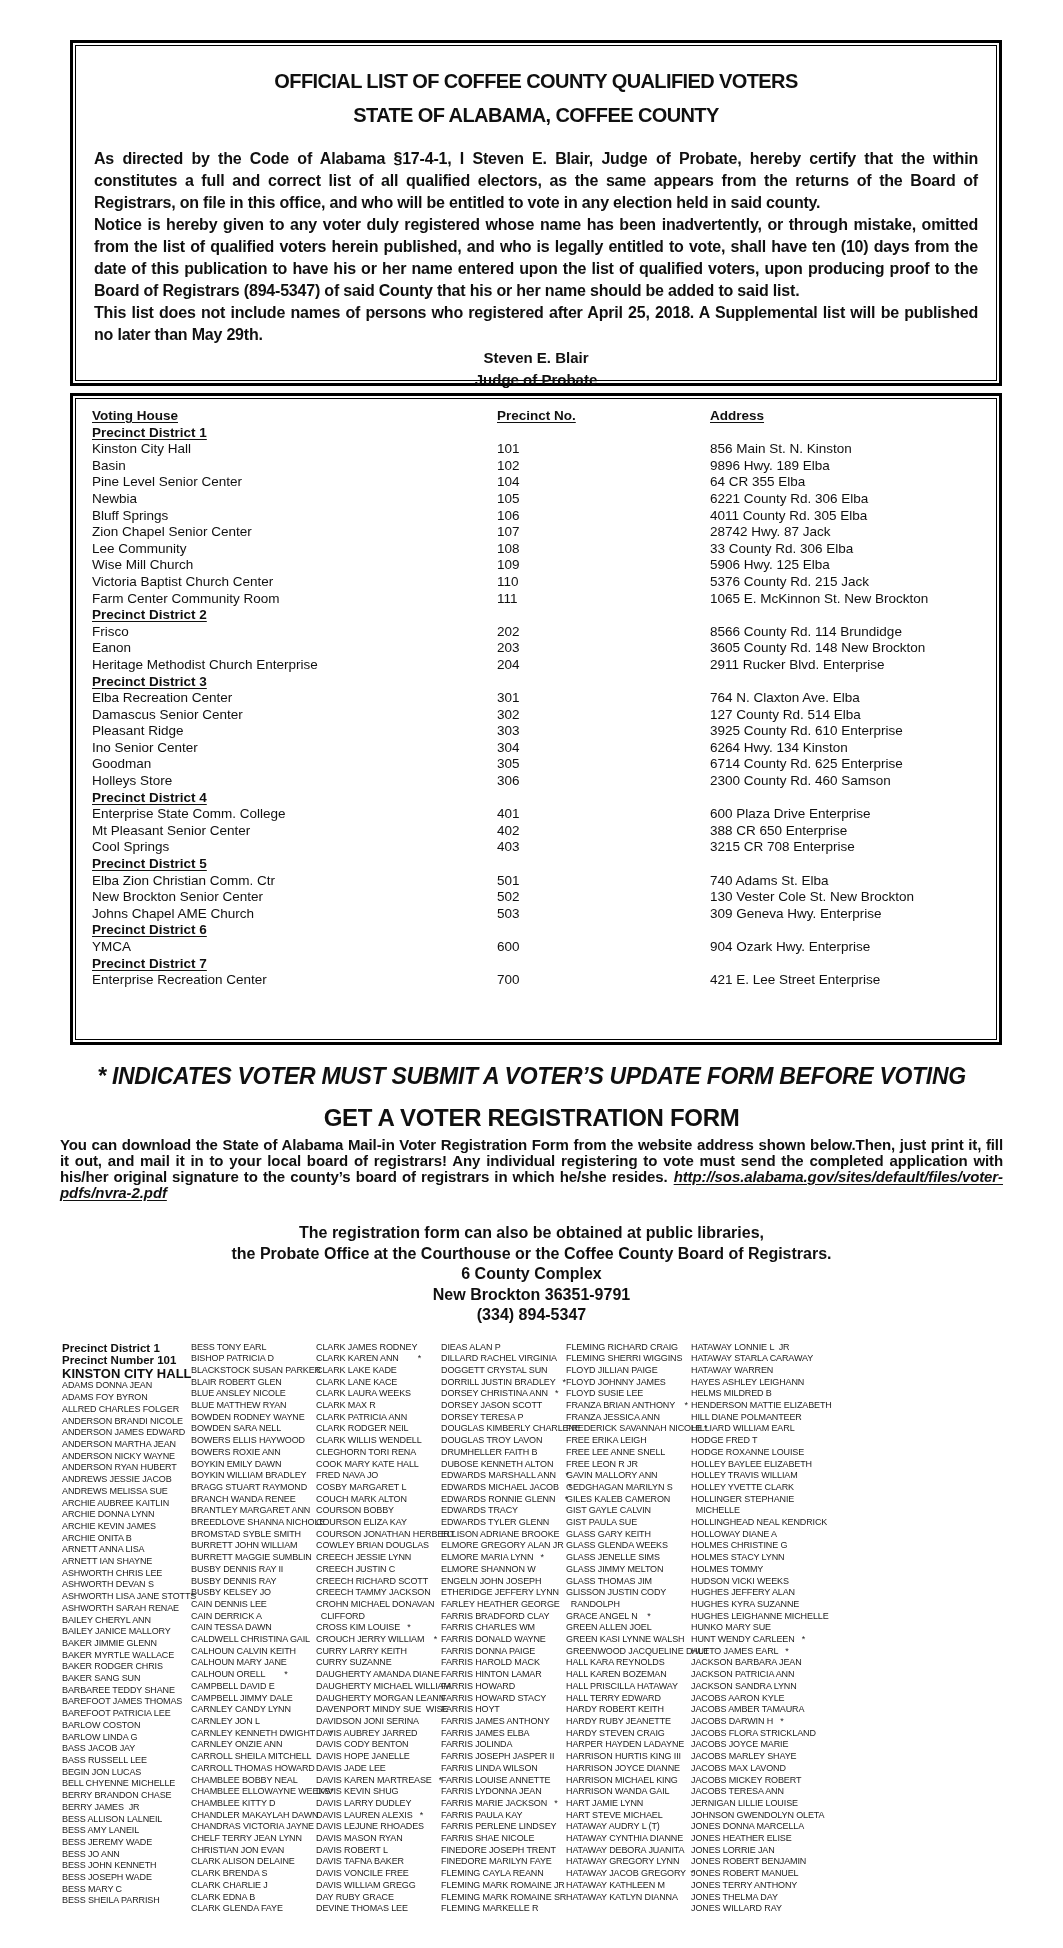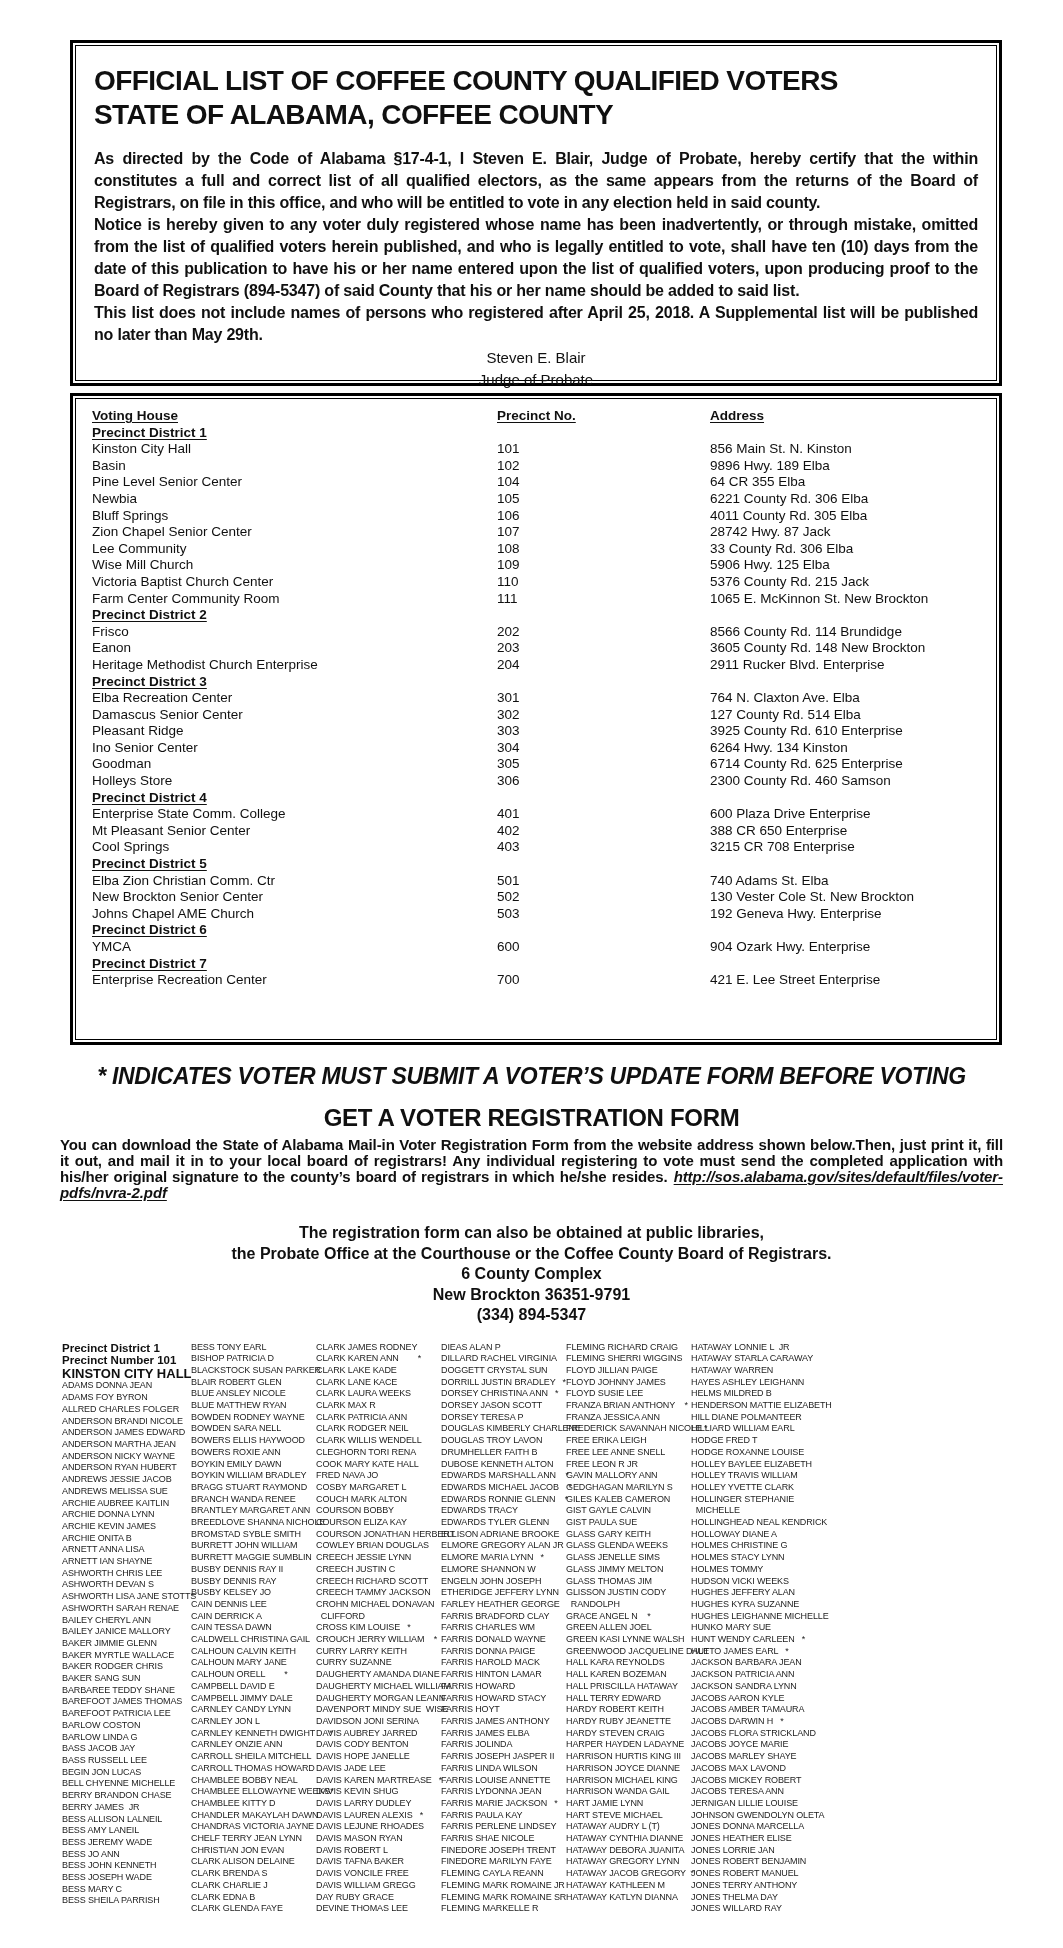--- a/index.html
+++ b/index.html
@@ -8,23 +8,23 @@
     font-family:"Liberation Sans", sans-serif;position:relative;overflow:hidden;
     -webkit-font-smoothing:antialiased;
   }
   *{box-sizing:border-box;}
   .page{position:absolute;inset:0;}
   .box{border:3px solid #000;padding:2px;margin-left:70px;width:932px;background:#fff;}
   .box .inner{border:1.5px solid #000;width:100%;height:100%;}
   
   .box1{margin-top:40px;height:346px;}
   .box1 .inner{padding:12px 18px 0 18px;}
-  .title{font-weight:bold;font-size:28px;line-height:34px;margin:6px 0 16px 0;letter-spacing:-0.6px;}
+  .title{font-weight:bold;text-align:center;font-size:20px;line-height:34px;margin:6px 0 16px 0;letter-spacing:-0.6px;}
   .para{font-weight:bold;font-size:16px;line-height:22px;text-align:justify;margin:0;letter-spacing:-0.2px;}
-  .sig{text-align:center;font-weight:normal;font-size:15px;line-height:22px;margin-top:1px;}
+  .sig{text-align:center;font-weight:bold;font-size:15px;line-height:22px;margin-top:1px;}
   
   .box2{margin-top:7px;height:652px;}
   .box2 .inner{padding:9px 10px 0 16px;}
   .prow{display:flex;font-size:13.5px;line-height:16.6px;gap:21px;}
   .c1{width:384px;}
   .c2{width:192px;}
   .c3{flex:1;}
   .phead span{font-weight:bold;text-decoration:underline;text-underline-offset:2px;}
   .pdistrict{font-weight:bold;font-size:13.5px;line-height:16.6px;}
   .pdistrict span{text-decoration:underline;text-underline-offset:2px;}
@@ -242,21 +242,21 @@
 
                 <div class="prow">
                   <span class="c1">New Brockton Senior Center</span>
                   <span class="c2">502</span>
                   <span class="c3">130 Vester Cole St. New Brockton</span>
                 </div>
 
                 <div class="prow">
                   <span class="c1">Johns Chapel AME Church</span>
                   <span class="c2">503</span>
-                  <span class="c3">192 Geneva Hwy. Enterprise</span>
+                  <span class="c3">309 Geneva Hwy. Enterprise</span>
                 </div>
               </div>
           </div>
 
           <div class="psection">
             <div class="pdistrict"><span>Precinct District 6</span></div>
             <div>
 
                 <div class="prow">
                   <span class="c1">YMCA</span>

